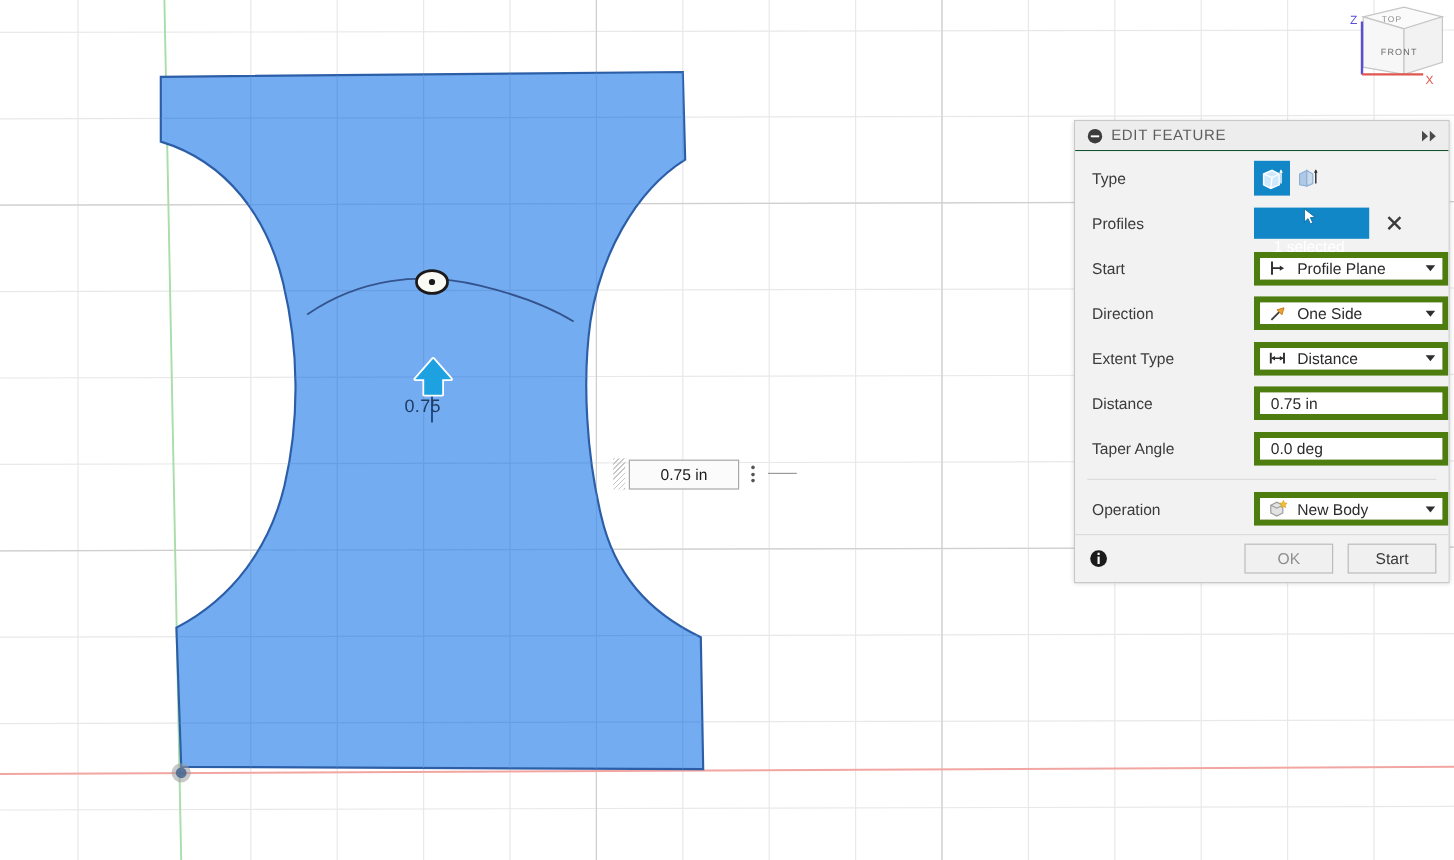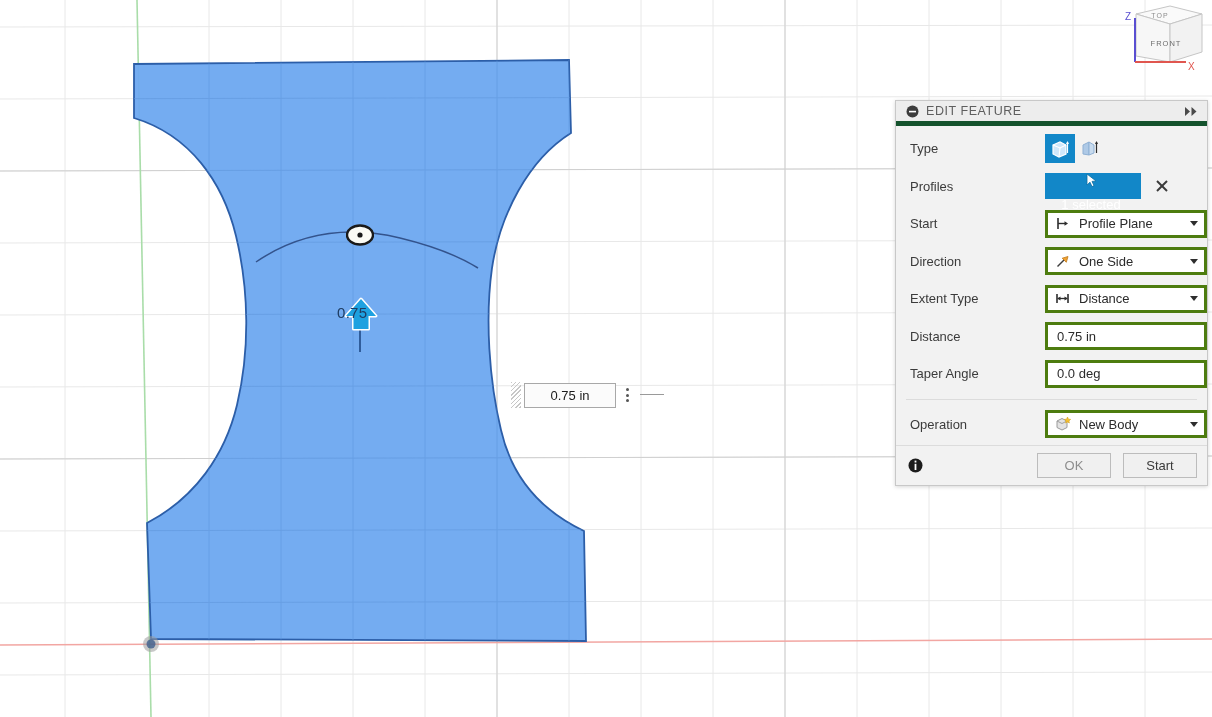--- a/index.html
+++ b/index.html
@@ -56,21 +56,21 @@
   }
   #dim-menu i { width:3px; height:3px; border-radius:50%; background:#555; display:block; }
   #dim-leader {
     position:absolute; left:640px; top:394px;
     width:24px; height:1px; background:#9a9a9a;
   }
 
   
   #arrow-manip { position:absolute; left:340px; top:296px; width:42px; height:60px; }
   #arrow-label {
-    position:absolute; left:337px; top:304px;
+    position:absolute; left:337px; top:330px;
     font-size:15px; color:#1f3d63;
     letter-spacing:.3px;
     white-space:nowrap;
   }
 
   
   #arc-handle { position:absolute; left:346px; top:221px; width:28px; height:28px; }
 
   
   #origin-marker { position:absolute; left:141px; top:634px; width:20px; height:20px; }
@@ -80,21 +80,21 @@
     position:absolute; left:895px; top:100px;
     width:313px; height:386px;
     background:#f2f2f2;
     border:1px solid #c8c8c8;
     box-shadow:0 1px 4px rgba(0,0,0,.16);
     display:flex; flex-direction:column;
   }
   #panel-header {
     height:25px; flex:none;
     background:#ededed;
-    border-bottom:5px solid #14532d;
+    border-bottom:1px solid #14532d;
     display:flex; align-items:center;
     padding:0 8px 0 10px;
   }
   #panel-title {
     font-size:12.5px; color:#5e5e5e;
     letter-spacing:.55px;
     margin-left:7px;
     flex:1;
   }
   .hdr-ico { cursor:pointer; display:flex; align-items:center; }
@@ -142,21 +142,21 @@
     width:18px; height:18px;
     display:flex; align-items:center; justify-content:center;
     cursor:pointer;
   }
 
   
   .dropdown, .textfield {
     height:28px;
     width:162px;
     background:#ffffff;
-    border:3px solid #4d7c0f;
+    border:5px solid #4d7c0f;
     display:flex; align-items:center;
     font-size:13px; color:#2b2b2b;
     cursor:default;
   }
   .dropdown { cursor:pointer; padding-left:7px; gap:7px; }
   .textfield { padding-left:9px; }
   .dd-label { flex:1; }
   .caret {
     width:20px; flex:none;
     display:flex; align-items:center; justify-content:center;

